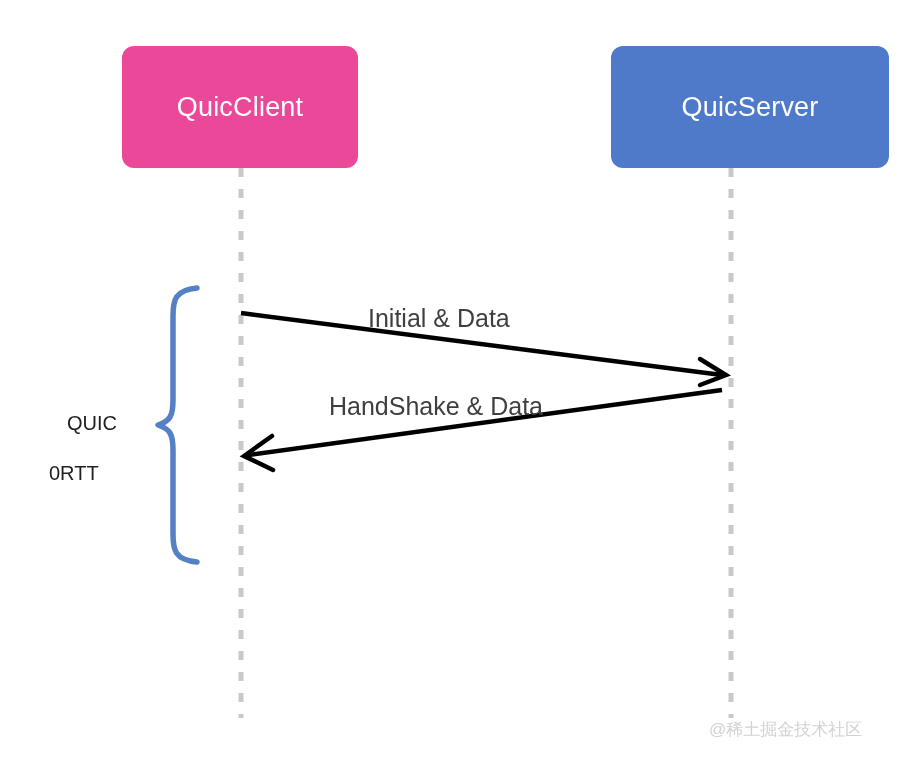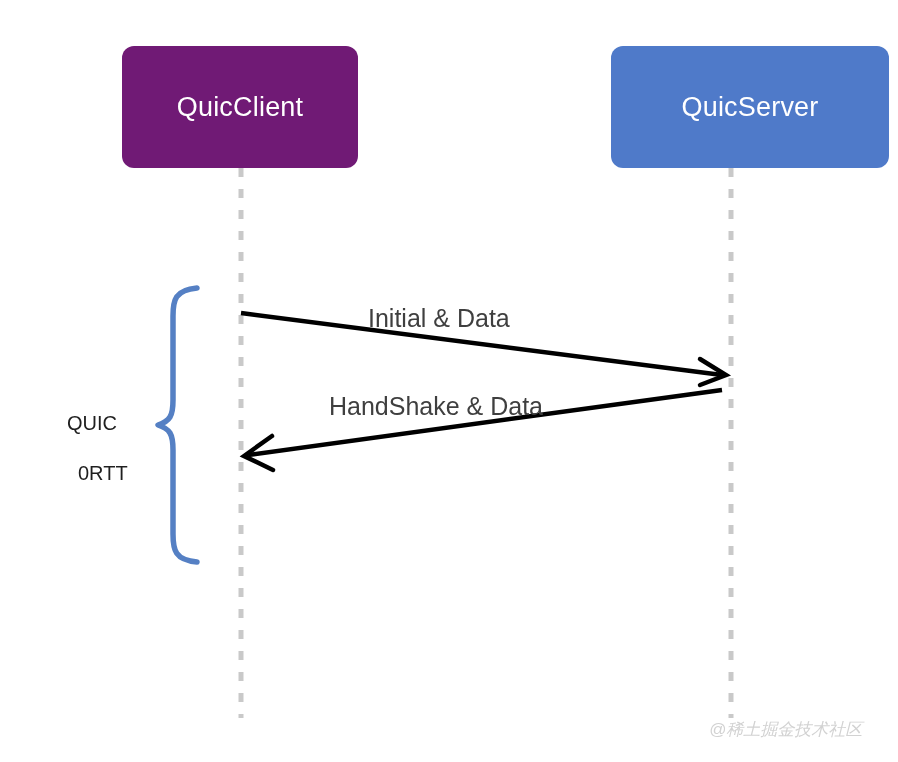--- a/index.html
+++ b/index.html
@@ -71,32 +71,31 @@
     color: #1f1f1f;
     font-size: 20px;
     font-family: "Liberation Sans", sans-serif;
     white-space: nowrap;
   }
   #group-label-line1 {
     left: 67px;
     top: 412px;
   }
   #group-label-line2 {
-    left: 78px;
+    left: 49px;
     top: 462px;
   }
   #watermark {
     position: absolute;
     left: 709px;
     top: 718px;
     color: #d2d2d2;
     font-size: 17px;
     font-family: "Liberation Sans", sans-serif;
     white-space: nowrap;
-    font-style: italic;
   }
 </style>
 </head>
 <body>
 
 <div id="canvas">
 
   <svg class="diagram-svg" viewBox="0 0 898 762">
 
     <line x1="241" y1="168" x2="241" y2="718" stroke="#c9c9c9" stroke-width="5" stroke-dasharray="9 12"></line>
@@ -110,21 +109,21 @@
 
     <path d="M 197,288
              C 175,290 173,300 173,316
              L 173,400
              C 173,416 170,421 158,425
              C 170,429 173,434 173,450
              L 173,534
              C 173,550 175,560 197,562" fill="none" stroke="#5580c4" stroke-width="5.5" stroke-linecap="round" stroke-linejoin="round"></path>
   </svg>
 
-  <div class="actor-box" id="actor-client" style="background:#701a75">
+  <div class="actor-box" id="actor-client" style="background:#ec4899">
     <span class="actor-label">QuicClient</span>
   </div>
 
   <div class="actor-box" id="actor-server" style="background:#4f7ac9">
     <span class="actor-label">QuicServer</span>
   </div>
 
   <div class="msg-label" id="label-handshake">HandShake &amp; Data</div>
 
   <div class="msg-label" id="label-initial">Initial &amp; Data</div>

